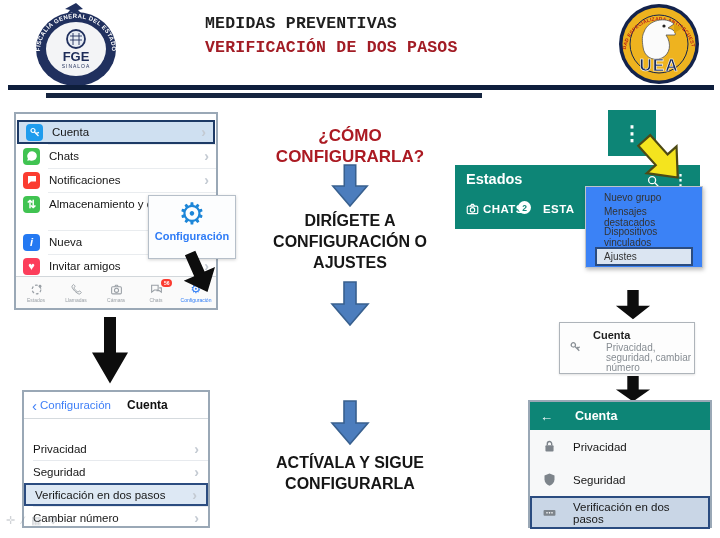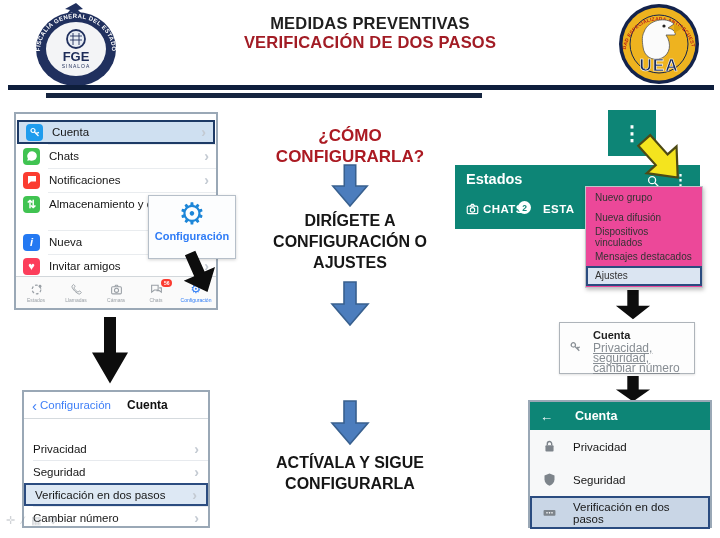--- a/index.html
+++ b/index.html
@@ -1,23 +1,23 @@
 <!DOCTYPE html>
 <html><head>
 <meta charset="utf-8">
 <style>
   html,body{margin:0;padding:0;background:#e8e8e8;}
   .page{position:relative;width:720px;height:538px;background:#ffffff;overflow:hidden;
         font-family:"Liberation Sans", sans-serif;}
   .abs{position:absolute;}
 
   
-  .title-block{left:205px;top:14px;width:330px;text-align:center;}
+  .title-block{left:205px;top:14px;width:330px;text-align:left;font-family:Liberation Mono, monospace;}
   .title1{font-size:16.5px;font-weight:bold;color:#1f1f1f;letter-spacing:.2px;}
-  .title2{font-size:16.5px;font-weight:bold;color:#a21c25;letter-spacing:.2px;}
+  .title2{font-size:16.5px;font-weight:bold;color:#a21c25;margin-top:5px;letter-spacing:.2px;}
   .rule1{left:8px;top:85px;width:706px;height:5px;background:#0e1e3c;}
   .rule2{left:46px;top:93px;width:436px;height:5px;background:#15243f;}
 
   
   .panel{position:absolute;background:#fff;border:2px solid #9aa8b6;box-sizing:border-box;}
 
   
   .ios-list{padding-top:6px;}
   .ios-row{display:flex;align-items:center;gap:9px;height:24px;padding:0 7px;position:relative;box-sizing:border-box;}
   .ios-row.sep::before{content:"";position:absolute;left:32px;right:0;top:0;border-top:1px solid #e9ecef;}
@@ -73,32 +73,32 @@
   .wa-search svg{width:14px;height:14px;}
   .wa-kebab{position:absolute;right:12px;top:6px;color:#fff;font-size:15px;font-weight:bold;}
   .wa-camera{position:absolute;left:10px;top:37px;width:15px;height:14px;color:#fff;}
   .wa-camera svg{width:15px;height:14px;}
   .wa-tab{position:absolute;top:38px;color:#fff;font-weight:bold;font-size:11.5px;letter-spacing:.4px;}
   .wa-chats{left:28px;}
   .wa-esta{left:88px;}
   .wa-badge{position:absolute;left:63px;top:36px;width:13px;height:13px;border-radius:50%;background:#fff;
             color:#0d8576;font-size:8.5px;font-weight:bold;display:flex;align-items:center;justify-content:center;}
 
-  .wa-menu{left:585px;top:186px;width:118px;background:#ec4899;border:1px solid #bfc4c9;
-           box-shadow:1px 2px 4px rgba(0,0,0,.25);z-index:5;padding:1px 0;box-sizing:border-box;}
+  .wa-menu{left:585px;top:186px;width:118px;background:#3b82f6;border:1px solid #bfc4c9;
+           box-shadow:1px 2px 4px rgba(0,0,0,.25);z-index:5;padding:1px 9px;box-sizing:border-box;}
   .wa-menu-item{height:19.5px;display:flex;align-items:center;padding:0 9px;font-size:10px;color:#333;}
   .wa-menu-item.hl{background:#dbe5f2;outline:2px solid #2b4c80;outline-offset:-2px;}
 
   
   .acc-card{left:559px;top:322px;width:136px;height:52px;background:#fdfdfd;border:1px solid #aeb4ba;
             box-shadow:0 1px 2px rgba(0,0,0,.12);box-sizing:border-box;}
   .acc-card-ic{position:absolute;left:9px;top:16px;width:13px;height:13px;color:#8a9096;}
   .acc-card-ic svg{width:13px;height:13px;}
   .acc-card-title{position:absolute;left:33px;top:6px;font-size:11px;font-weight:bold;color:#1f1f1f;}
-  .acc-card-sub{position:absolute;left:33px;top:20px;width:94px;font-size:12px;line-height:10px;color:#878d93;text-decoration:underline;}
+  .acc-card-sub{position:absolute;left:46px;top:20px;width:94px;font-size:10px;line-height:10px;color:#878d93;}
 
   
   .and-head{height:28px;background:#0d8576;display:flex;align-items:center;color:#fff;}
   .and-back{font-size:13px;margin-left:10px;}
   .and-title{font-size:12.5px;font-weight:bold;margin-left:22px;}
   .and-row{height:33px;display:flex;align-items:center;gap:16px;padding:0 12px;font-size:11.5px;
            color:#262626;box-sizing:border-box;}
   .and-ic{width:15px;height:15px;color:#7d848b;flex:none;}
   .and-ic svg{width:15px;height:15px;}
   .and-row.hl{background:#c9d6e6;outline:2px solid #2b4c80;outline-offset:-2px;}
@@ -331,23 +331,22 @@
           <circle cx="12" cy="13.5" r="3.8" fill="none" stroke="currentColor" stroke-width="2"></circle>
           <path d="M8.5 7l2-3h3l2 3" fill="none" stroke="currentColor" stroke-width="2"></path>
         </svg></span>
     <span class="wa-tab wa-chats">CHATS</span>
     <span class="wa-badge">2</span>
     <span class="wa-tab wa-esta">ESTA</span>
   </div>
 
   <div class="abs wa-menu">
       <div class="wa-menu-item">Nuevo grupo</div>
-      <div class="wa-menu-item">Nueva difusión</div>
+      <div class="wa-menu-item">Mensajes destacados</div>
       <div class="wa-menu-item">Dispositivos vinculados</div>
-      <div class="wa-menu-item">Mensajes destacados</div>
       <div class="wa-menu-item hl">Ajustes</div>
     </div>
 
   <svg class="abs" style="left:614px;top:290px" width="38" height="30" viewBox="0 0 40 46" preserveAspectRatio="none">
     <path d="M14 0 H26 V24 H38 L20 45 L2 24 H14 Z" fill="#0d0d0d"></path>
   </svg>
 
   <div class="abs acc-card">
     <span class="acc-card-ic"><svg viewBox="0 0 24 24">
           <circle cx="8" cy="9" r="4" fill="none" stroke="currentColor" stroke-width="2.4"></circle>

